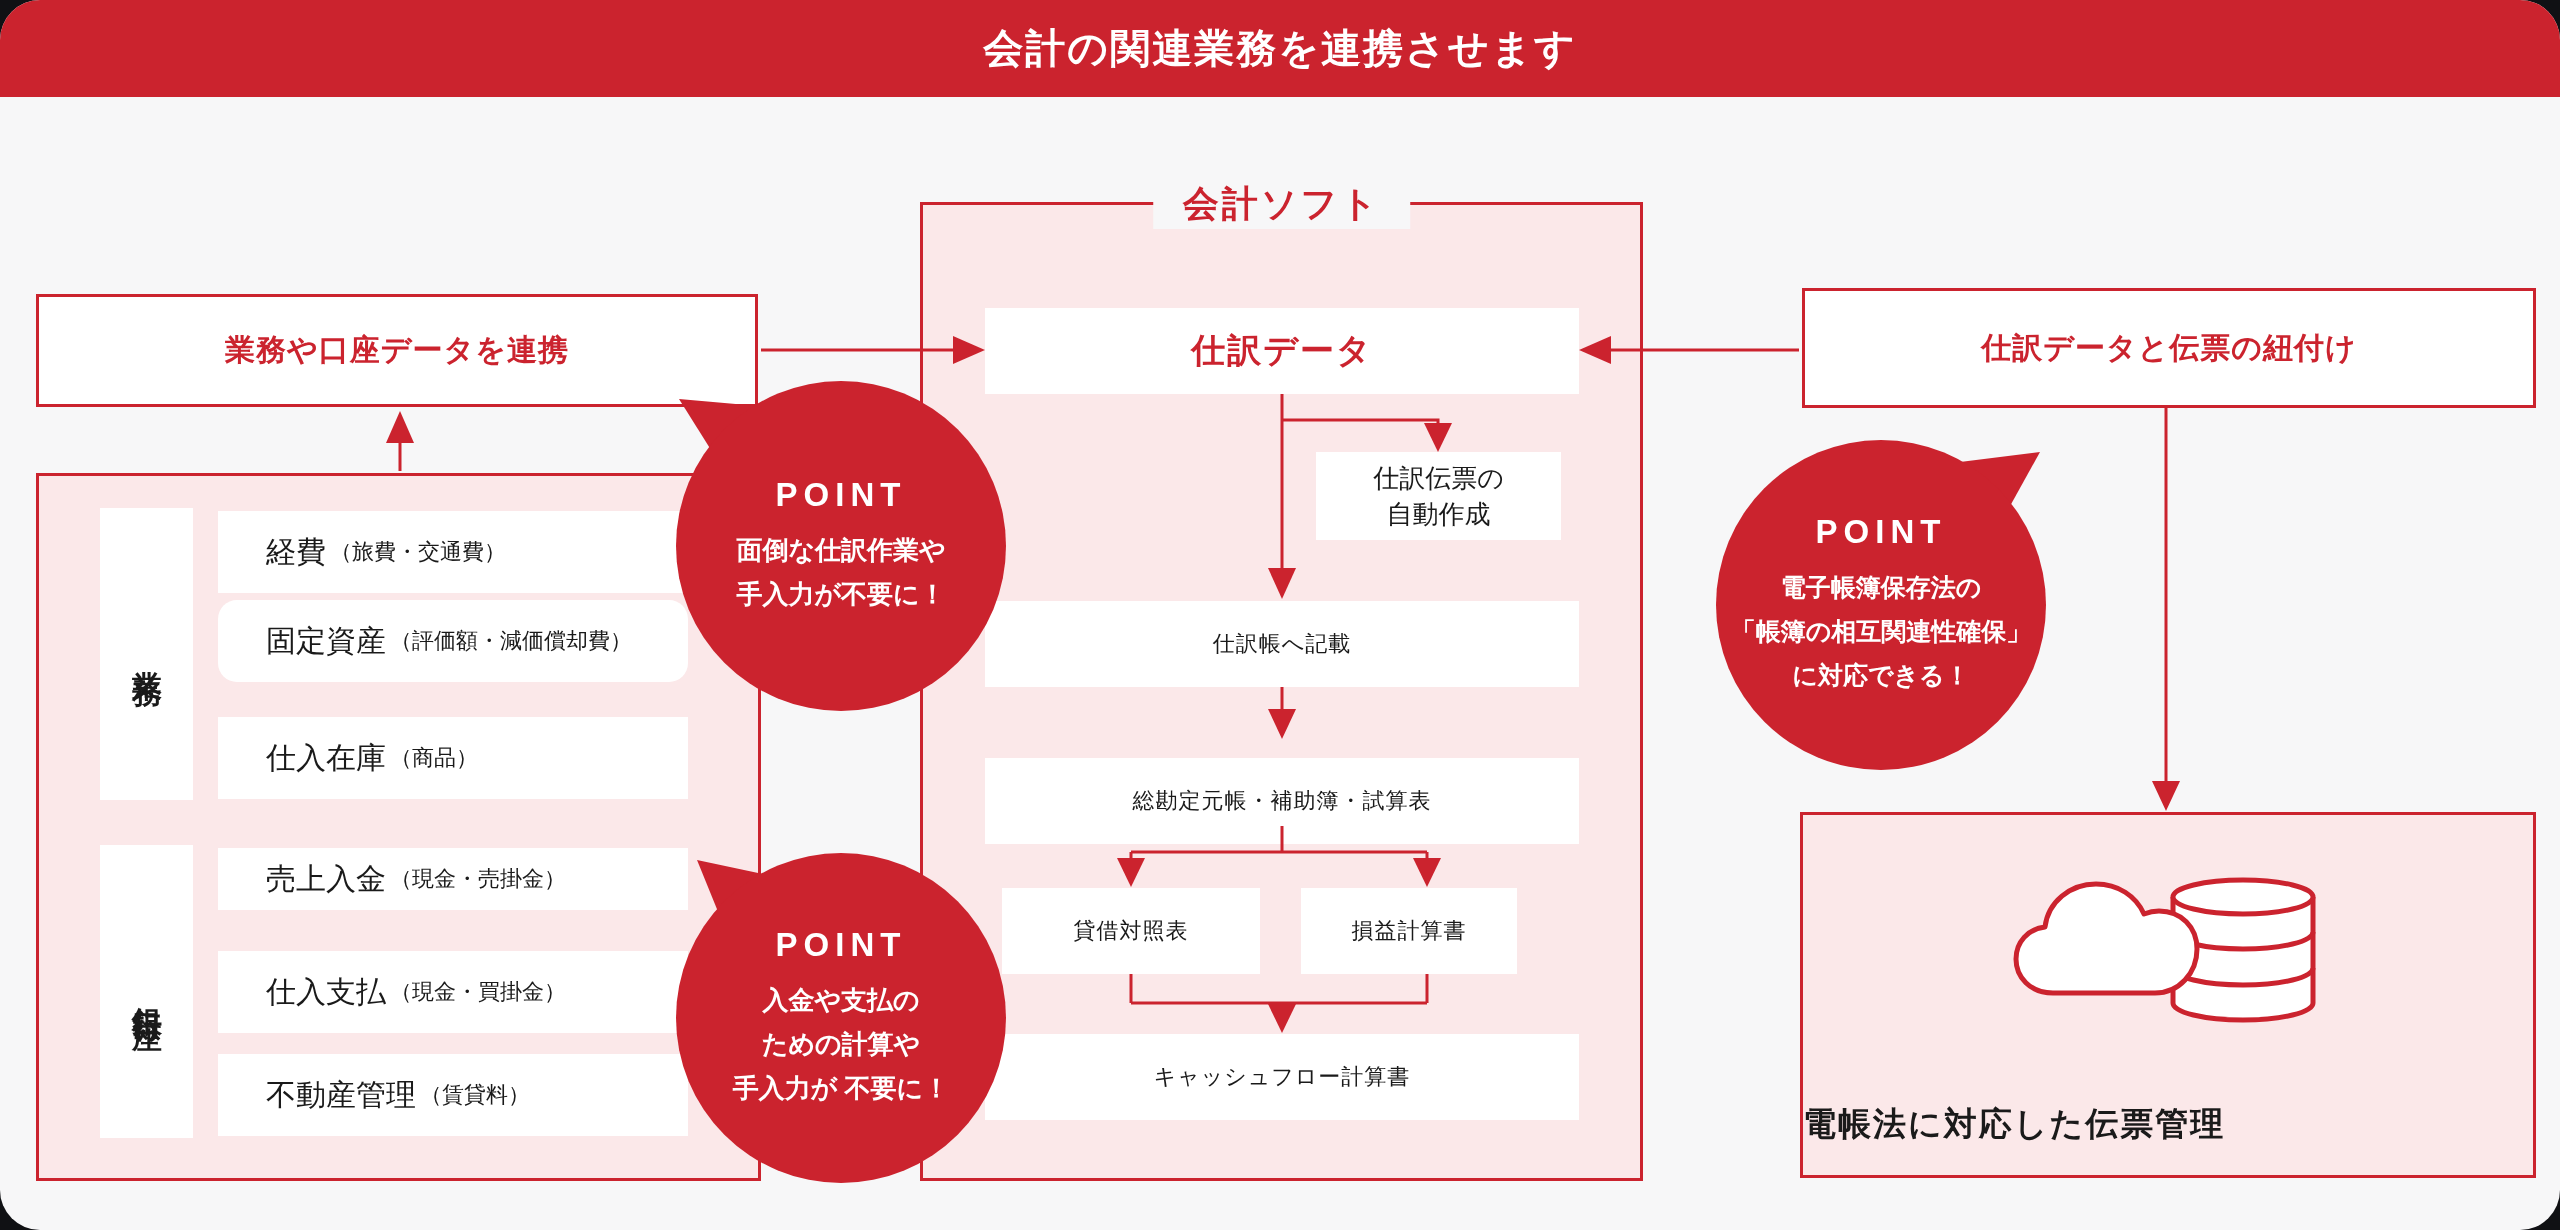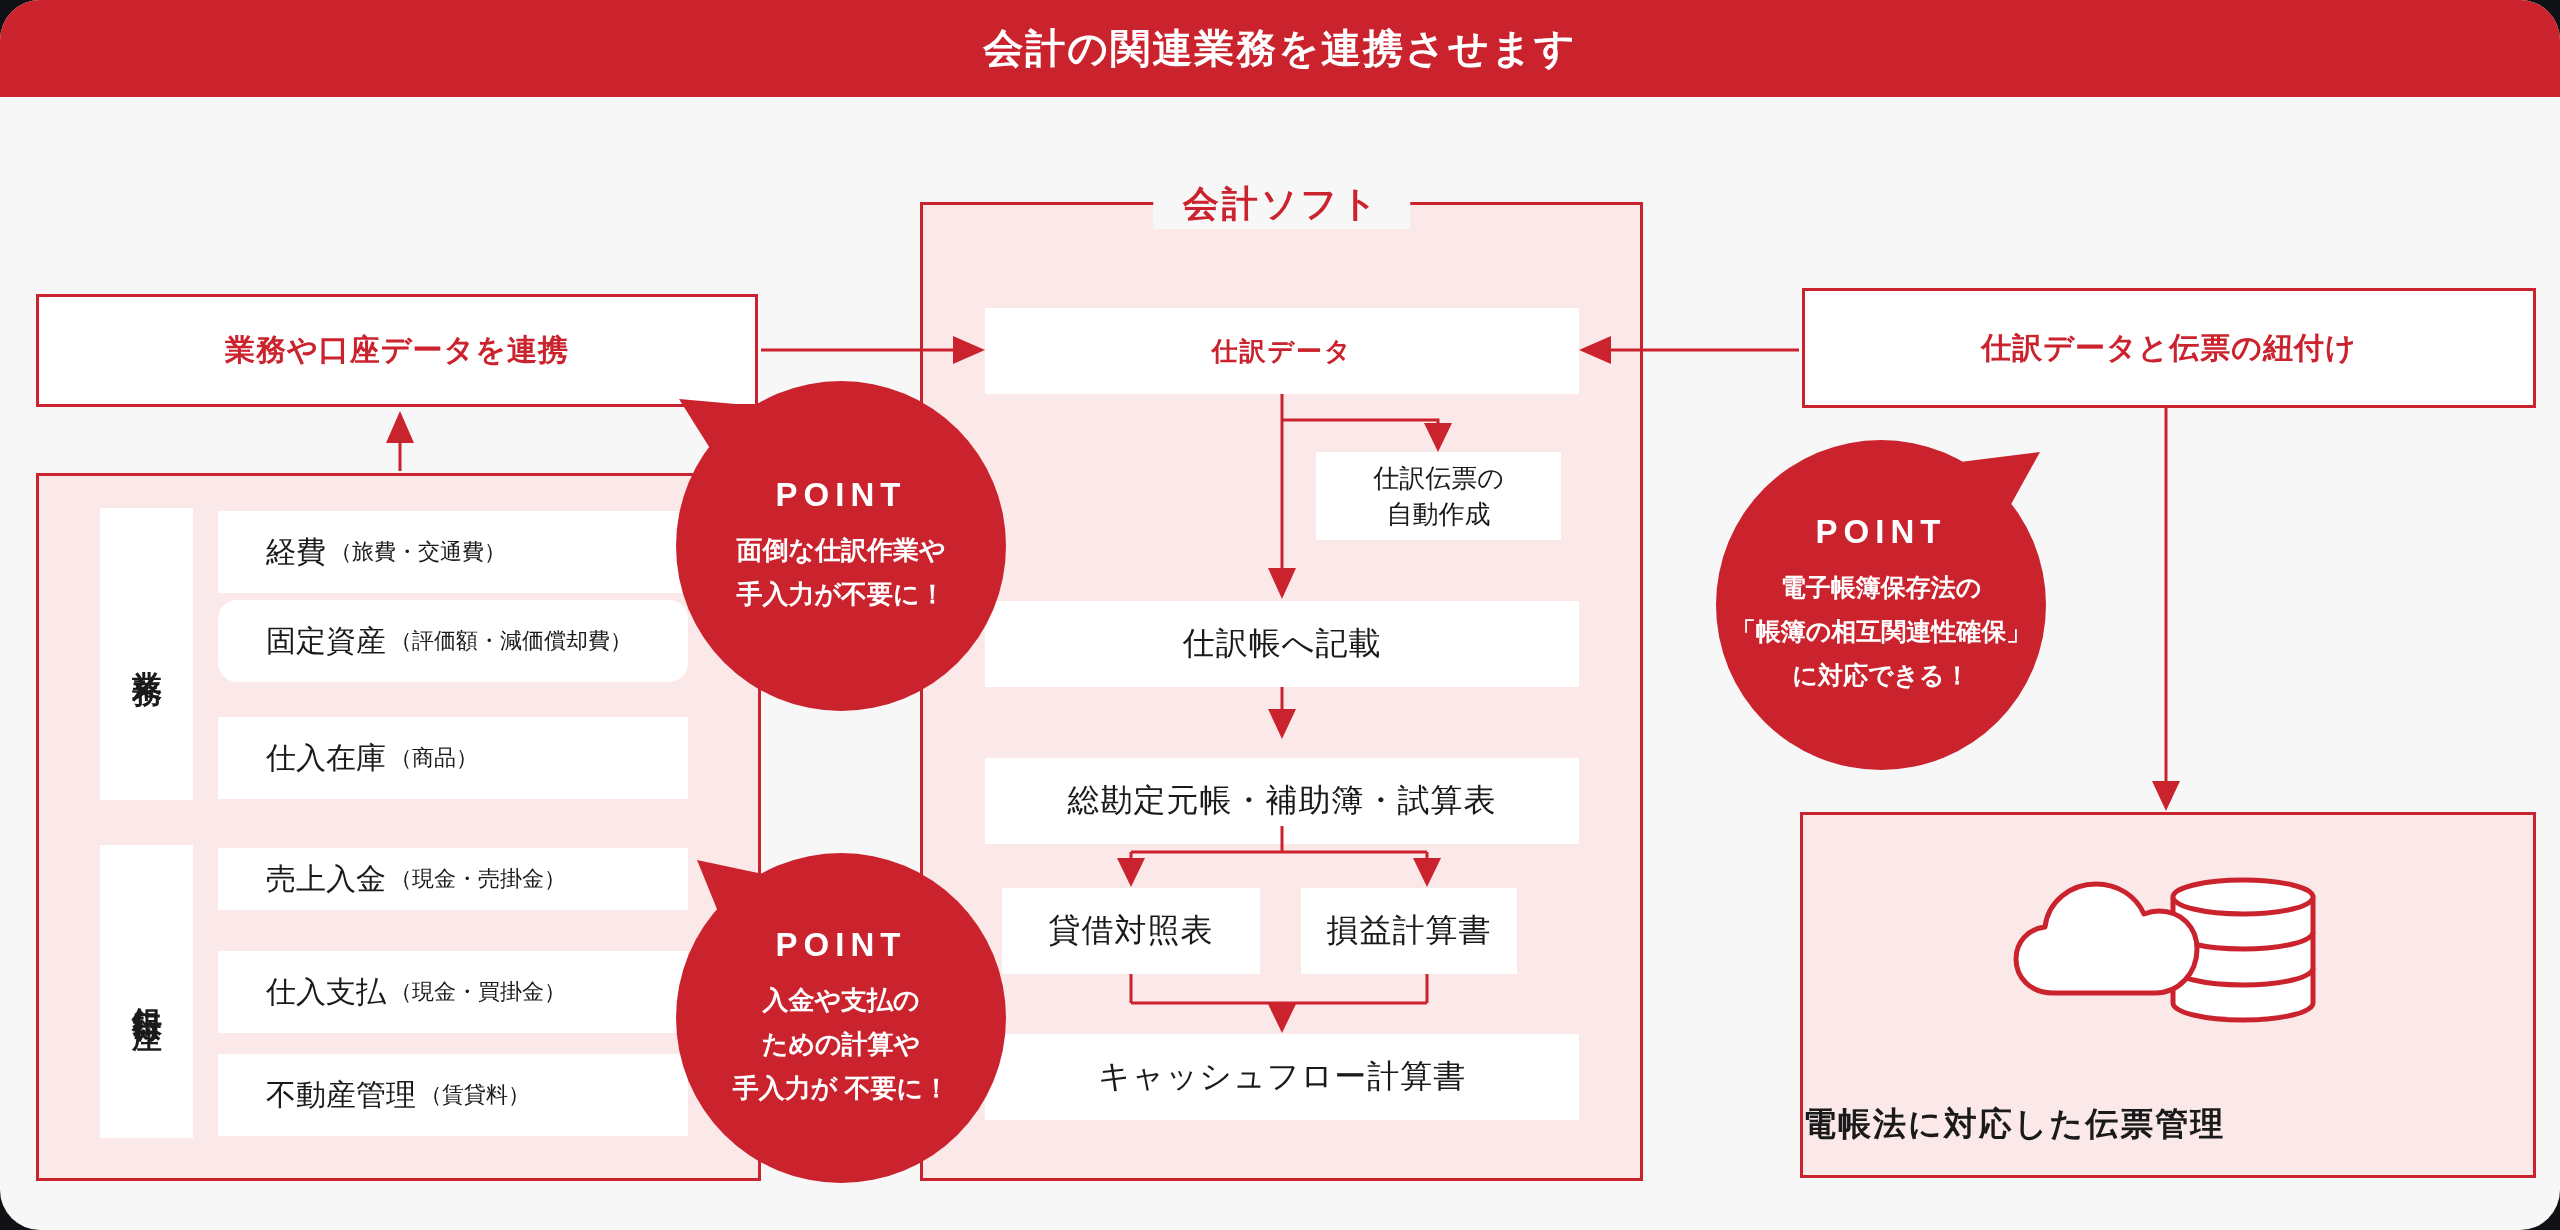--- a/index.html
+++ b/index.html
@@ -7,21 +7,21 @@
   }
   html,body{margin:0;padding:0;background:var(--outer);}
   body{width:2560px;height:1230px;position:relative;font-family:"Liberation Sans","DejaVu Sans",sans-serif;}
   .card{position:absolute;inset:0;background:var(--bg);border-radius:40px;overflow:hidden;}
   .banner{position:absolute;left:0;top:0;width:2560px;height:97px;background:var(--red);
     display:flex;align-items:center;justify-content:center;}
   .banner .t{color:#fff;font-size:40px;font-weight:bold;letter-spacing:2px;}
   .abs{position:absolute;box-sizing:border-box;}
   .whitebox{background:#fff;display:flex;align-items:center;justify-content:center;}
   .hdr{border:3px solid var(--red);color:var(--red);font-weight:bold;font-size:30px;letter-spacing:1px;}
-  .flowbox{color:var(--ink);font-size:32px;letter-spacing:1px;font-family:Liberation Serif, serif;}
+  .flowbox{color:var(--ink);font-size:22px;letter-spacing:1px;font-family:Liberation Serif, serif;}
   .container{border:3px solid var(--red);background:var(--pink);}
   .soft-title{position:absolute;left:50%;top:-25px;transform:translateX(-50%);
     background:var(--bg);padding:0 30px;color:var(--red);font-size:36px;font-weight:bold;letter-spacing:3px;white-space:nowrap;}
   .vlabel{background:#fff;display:flex;align-items:center;justify-content:center;
     writing-mode:vertical-rl;text-orientation:upright;font-size:30px;font-weight:600;color:var(--ink);letter-spacing:8px;}
   .rowbox{background:#fff;display:flex;align-items:center;padding-left:48px;color:var(--ink);}
   .rowbox .main{font-size:30px;}
   .rowbox .note{font-size:22px;margin-left:4px;}
   .bubble{position:absolute;width:330px;height:330px;z-index:40;}
   .bubble .disc{position:absolute;inset:0;border-radius:50%;background:var(--red);
@@ -52,21 +52,21 @@
   <div class="abs container" style="left:36px;top:473px;width:725px;height:708px;"></div>
 
   <div class="abs whitebox hdr z2" style="left:36px;top:294px;width:722px;height:113px;">
     <span>業務や口座データを連携</span>
   </div>
 
   <div class="abs whitebox hdr z2" style="left:1802px;top:288px;width:734px;height:120px;">
     <span>仕訳データと伝票の紐付け</span>
   </div>
 
-  <div class="abs whitebox z2" style="left:985px;top:308px;width:594px;height:86px;color:var(--red);font-weight:bold;font-size:26px;letter-spacing:2px;">
+  <div class="abs whitebox z2" style="left:985px;top:308px;width:594px;height:86px;color:var(--red);font-weight:bold;font-size:34px;letter-spacing:2px;">
     <span>仕訳データ</span>
   </div>
 
   <div class="abs whitebox z2" style="left:1316px;top:452px;width:245px;height:88px;">
     <div class="small-two">
       <div>仕訳伝票の</div>
       <div>自動作成</div>
     </div>
   </div>
 

